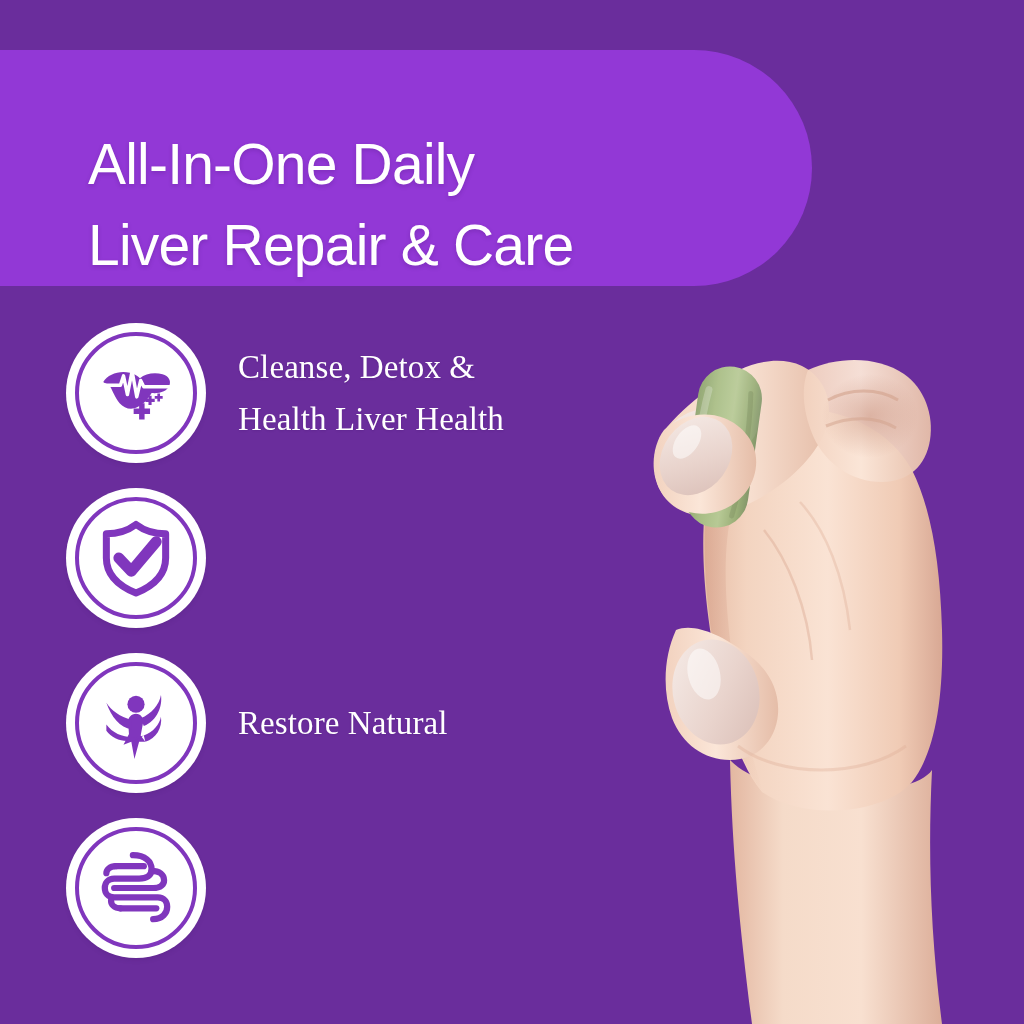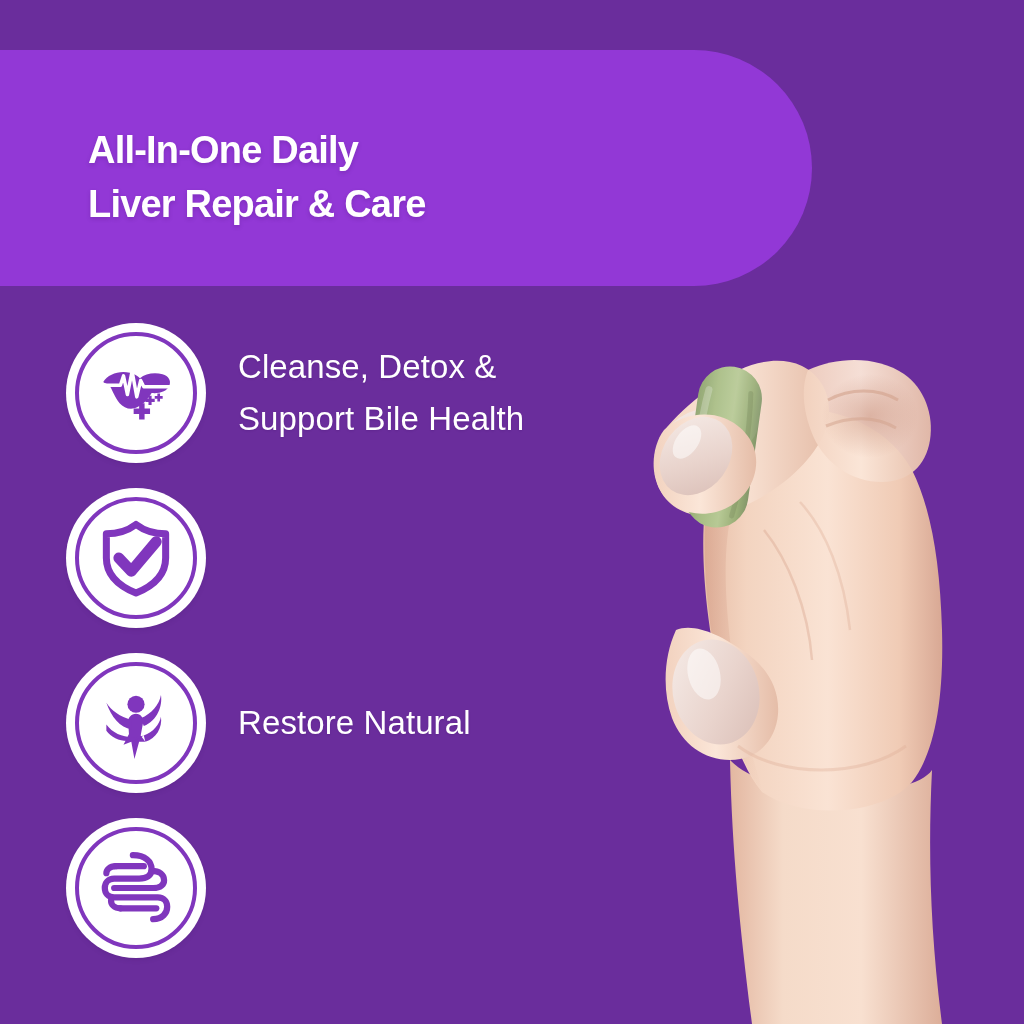--- a/index.html
+++ b/index.html
@@ -24,22 +24,22 @@
     left:-60px; top:50px;
     width:872px; height:236px;
     background:#9238d6;
     border-radius:0 118px 118px 0;
   }
   #banner-text{
     position:absolute;
     left:148px; top:74px;
     width:700px;
     color:#ffffff;
-    font-weight:bold;
-    font-size:38px;
+    font-weight:normal;
+    font-size:57px;
     line-height:1.42;
     letter-spacing:-0.8px;
     text-shadow:0 2px 4px rgba(60,12,100,.22);
   }
   #banner-text .ln{ display:block; white-space:nowrap; }
 
   
   #benefits{
     position:absolute;
     left:70px; top:327px;
@@ -76,21 +76,21 @@
 
   .benefit-text{
     margin-left:36px;
     color:#ffffff;
     font-size:33px;
     line-height:1.58;
     font-weight:500;
     letter-spacing:0.1px;
     text-shadow:0 1px 2px rgba(55,10,95,.18);
   }
-  .benefit-text .ln{ display:block; white-space:nowrap; }
+  .benefit-text .ln{ display:block; white-space:nowrap;font-family:Liberation Serif, serif; }
 
   
   #hand-art{
     position:absolute;
     left:612px; top:330px;
     width:412px; height:694px;
   }
   #hand-art svg{ width:100%; height:100%; display:block; }
 </style>
 </head>
@@ -114,21 +114,21 @@
                    C90 48 80 51 70 50 C66 57 60 64 52 68 C44 72 35 70 29 63 C23 56 20 47 17 42
                    C14 38 10 38 8 36 Z" fill="#8036bd"></path>
           <path d="M4 40 L30 40 L34 28 L39 52 L45 22 L51 55 L56 34 L60 42 L96 42" fill="none" stroke="#ffffff" stroke-width="4.4" stroke-linejoin="round" stroke-linecap="round"></path>
           <path d="M47 70 h7 v-7 h7 v7 h7 v7 h-7 v7 h-7 v-7 h-7 z" fill="#8036bd"></path>
           <path d="M62 57.5 h4 v-4 h4 v4 h4 v4 h-4 v4 h-4 v-4 h-4 z" fill="#8036bd"></path>
           <path d="M74 54 h3.4 v-3.4 h3.4 V54 h3.4 v3.4 h-3.4 v3.4 H77.4 V57.4 H74 z" fill="#8036bd"></path>
         </svg>
       </div>
       <div class="benefit-text">
         <span class="ln">Cleanse, Detox &amp;</span>
-        <span class="ln">Support Bile Health</span>
+        <span class="ln">Health Liver Health</span>
       </div>
     </div>
 
     <div class="benefit">
       <div class="badge">
         <svg viewBox="0 0 100 100">
           <path d="M50 7 C62 16 76 19 88 19 L88 50 C88 72 72 86 50 95 C28 86 12 72 12 50 L12 19
                    C24 19 38 16 50 7 Z" fill="none" stroke="#8036bd" stroke-width="9" stroke-linejoin="round"></path>
           <path d="M28 50 L44 67 L76 29" fill="none" stroke="#8036bd" stroke-width="14" stroke-linecap="round" stroke-linejoin="round"></path>
         </svg>

